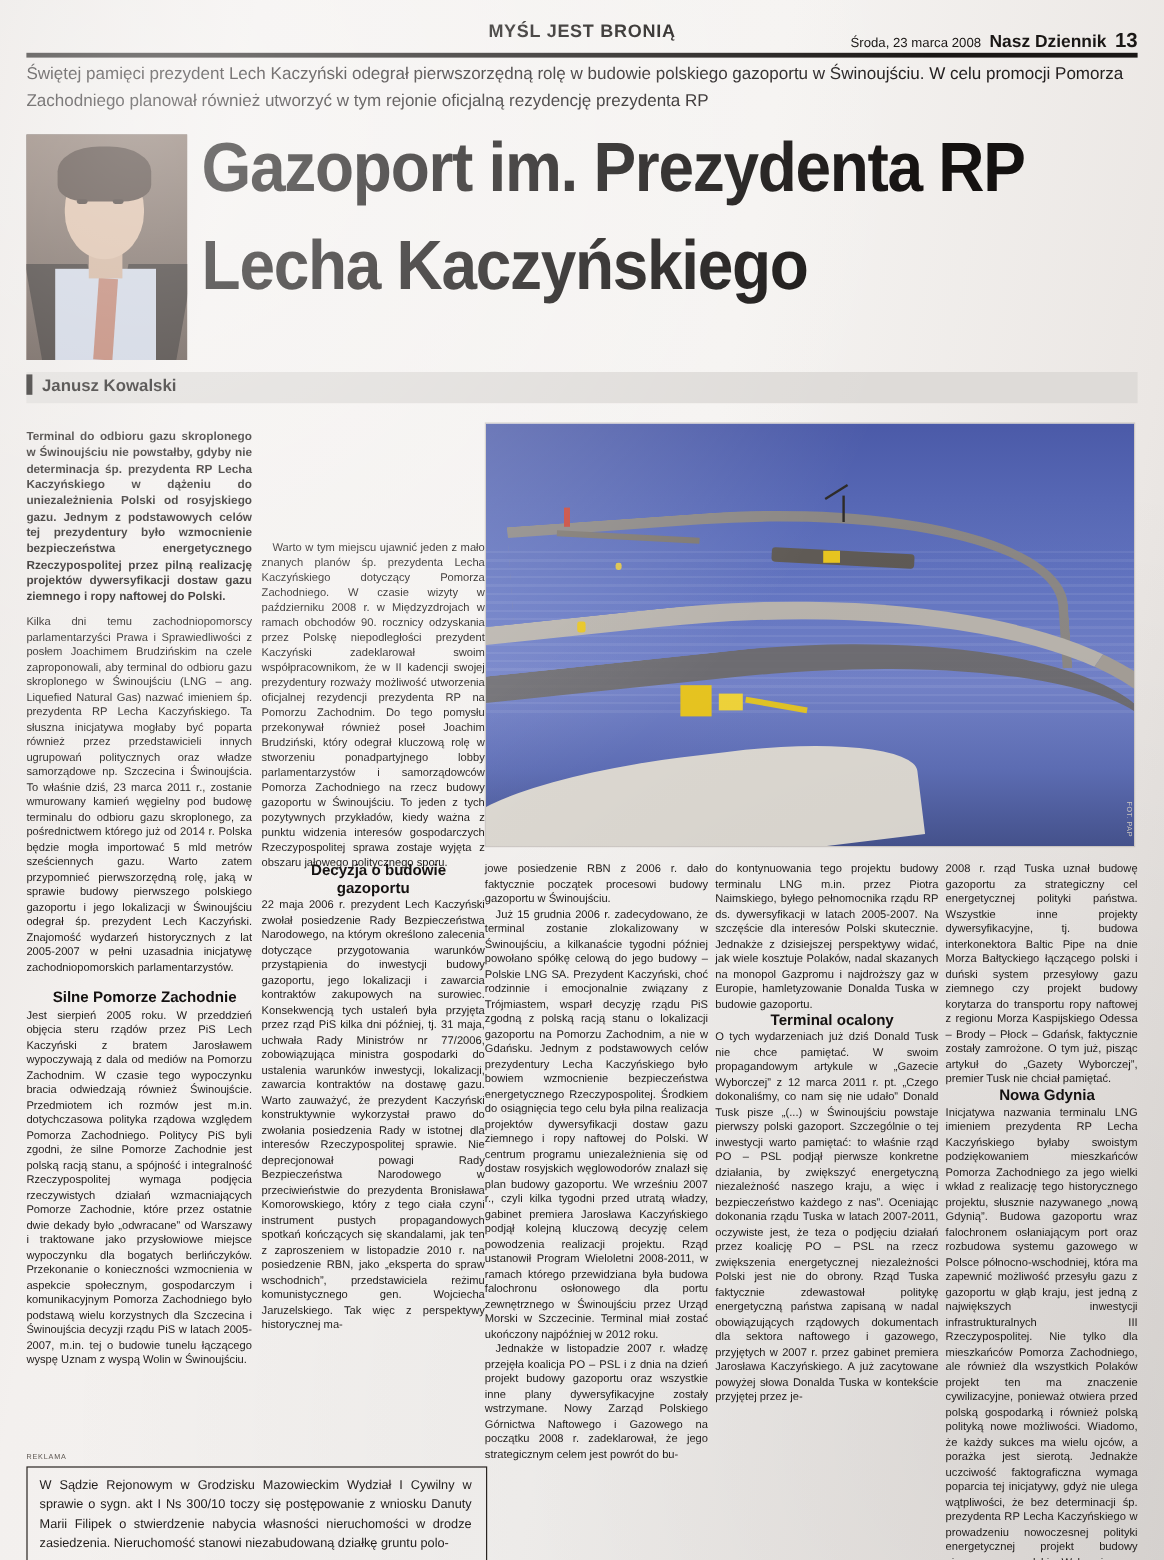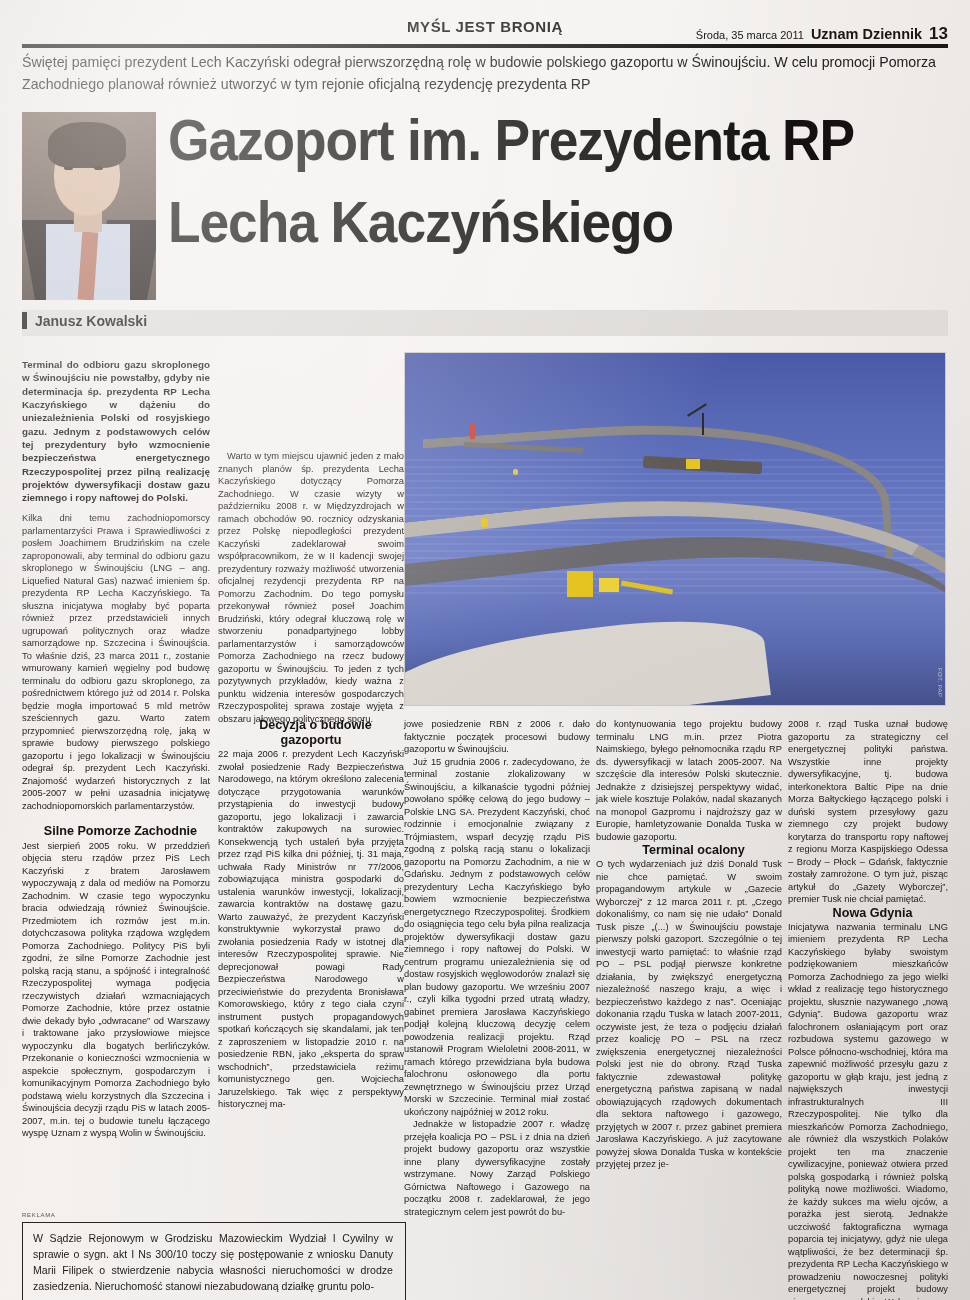--- a/index.html
+++ b/index.html
@@ -163,22 +163,22 @@
 </head>
 <body>
 
 <div class="paper"></div>
 
 <div class="page">
 
   <div class="masthead">
     <div class="masthead-center">MYŚL JEST BRONIĄ</div>
     <div class="masthead-right">
-      <span>Środa, 35 marca 2011</span>
-      <span class="paperName">Uznam Dziennik</span>
+      <span>Środa, 23 marca 2008</span>
+      <span class="paperName">Nasz Dziennik</span>
       <span class="pageNo">13</span>
     </div>
   </div>
   <div class="rule-top"></div>
 
   <div class="deck">Świętej pamięci prezydent Lech Kaczyński odegrał pierwszorzędną rolę w budowie polskiego gazoportu w Świnoujściu. W celu promocji Pomorza Zachodniego planował również utworzyć w tym rejonie oficjalną rezydencję prezydenta RP</div>
 
   <div class="portrait">
     <div class="bg"></div>
     <div class="jacketL"></div>

